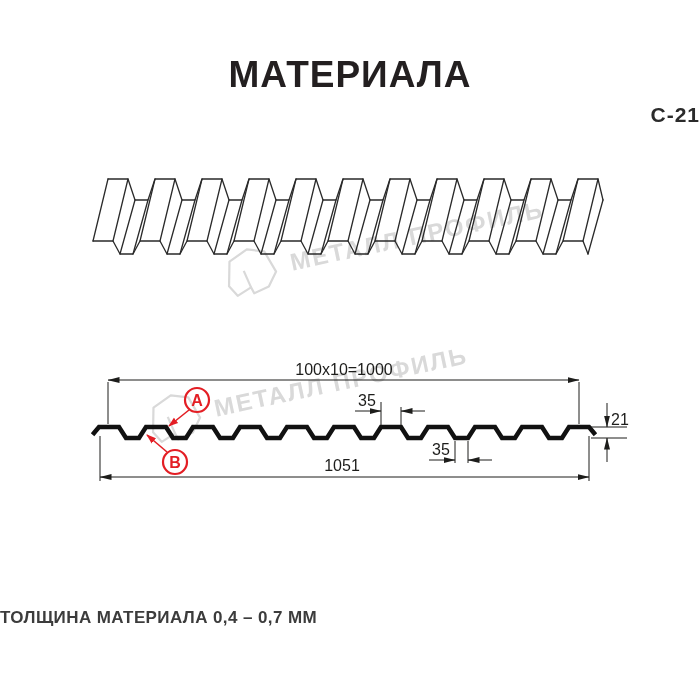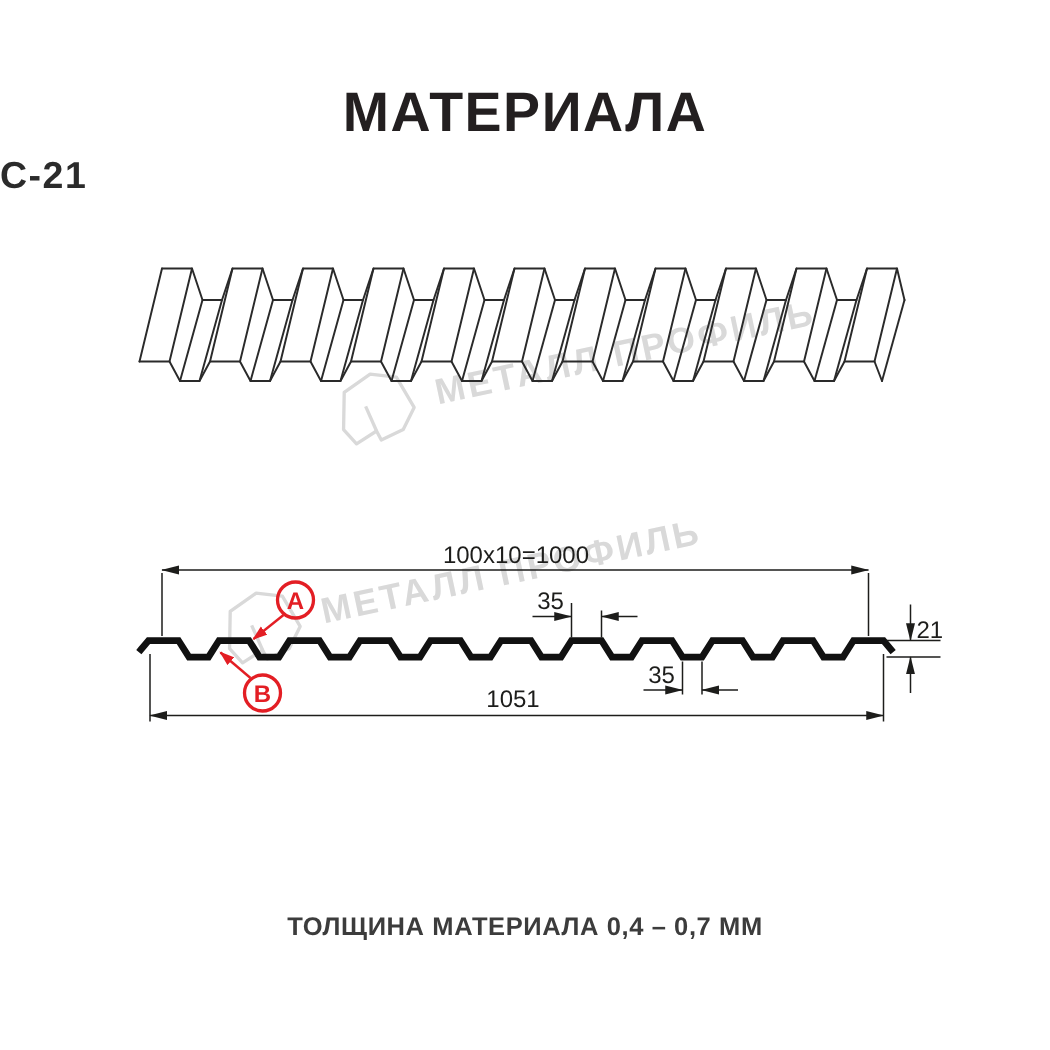--- a/index.html
+++ b/index.html
@@ -1,22 +1,22 @@
 <!DOCTYPE html>
 <html><head>
 <meta charset="utf-8">
 <style>
   html,body{margin:0;padding:0;background:#fff;}
   .page{position:relative;width:700px;height:700px;background:#ffffff;overflow:hidden;
         font-family:"Liberation Sans", sans-serif;}
   .title{position:absolute;top:54px;left:0;width:700px;text-align:center;
          font-size:37px;font-weight:bold;letter-spacing:1px;color:#231f20;z-index:3;}
-  .subtitle{position:absolute;top:103px;left:0;width:700px;text-align:left;
-         font-size:25px;font-weight:bold;letter-spacing:1px;color:#2b2b2b;z-index:3;}
-  .footer-note{position:absolute;top:608px;left:0;width:700px;text-align:center;
+  .subtitle{position:absolute;top:103px;left:0;width:700px;text-align:right;
+         font-size:21px;font-weight:bold;letter-spacing:1px;color:#2b2b2b;z-index:3;}
+  .footer-note{position:absolute;top:608px;left:0;width:700px;text-align:left;
          font-size:17px;font-weight:bold;letter-spacing:0.4px;color:#3c3c3c;z-index:3;}
   .watermark{position:absolute;display:flex;align-items:center;gap:12px;color:#d9d9d9;
          transform:rotate(-12deg);transform-origin:left center;z-index:1;}
   .watermark .wm-text{font-size:24px;font-weight:bold;letter-spacing:2px;white-space:nowrap;}
   .wm-upper{left:224px;top:252px;}
   .wm-lower{left:148px;top:398px;}
   svg.drawing{position:absolute;left:0;top:0;z-index:2;pointer-events:none;}
   text.dim{font-family:"Liberation Sans", sans-serif;font-size:16px;fill:#1d1d1b;}
   text.redletter{font-family:"Liberation Sans", sans-serif;font-size:16px;font-weight:bold;fill:#e31e24;}
 </style>

